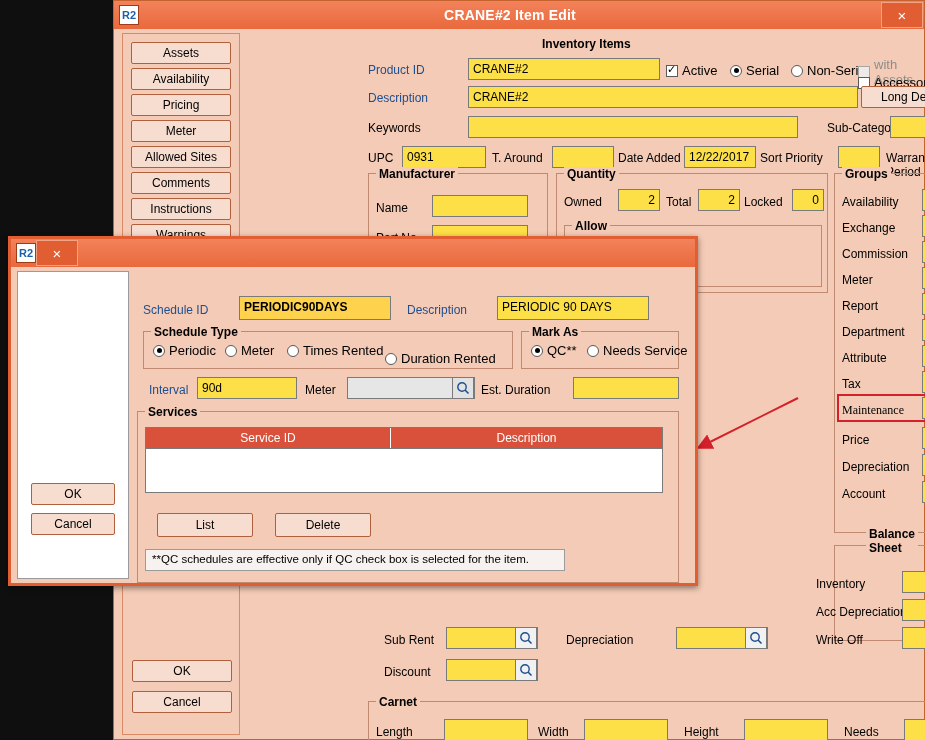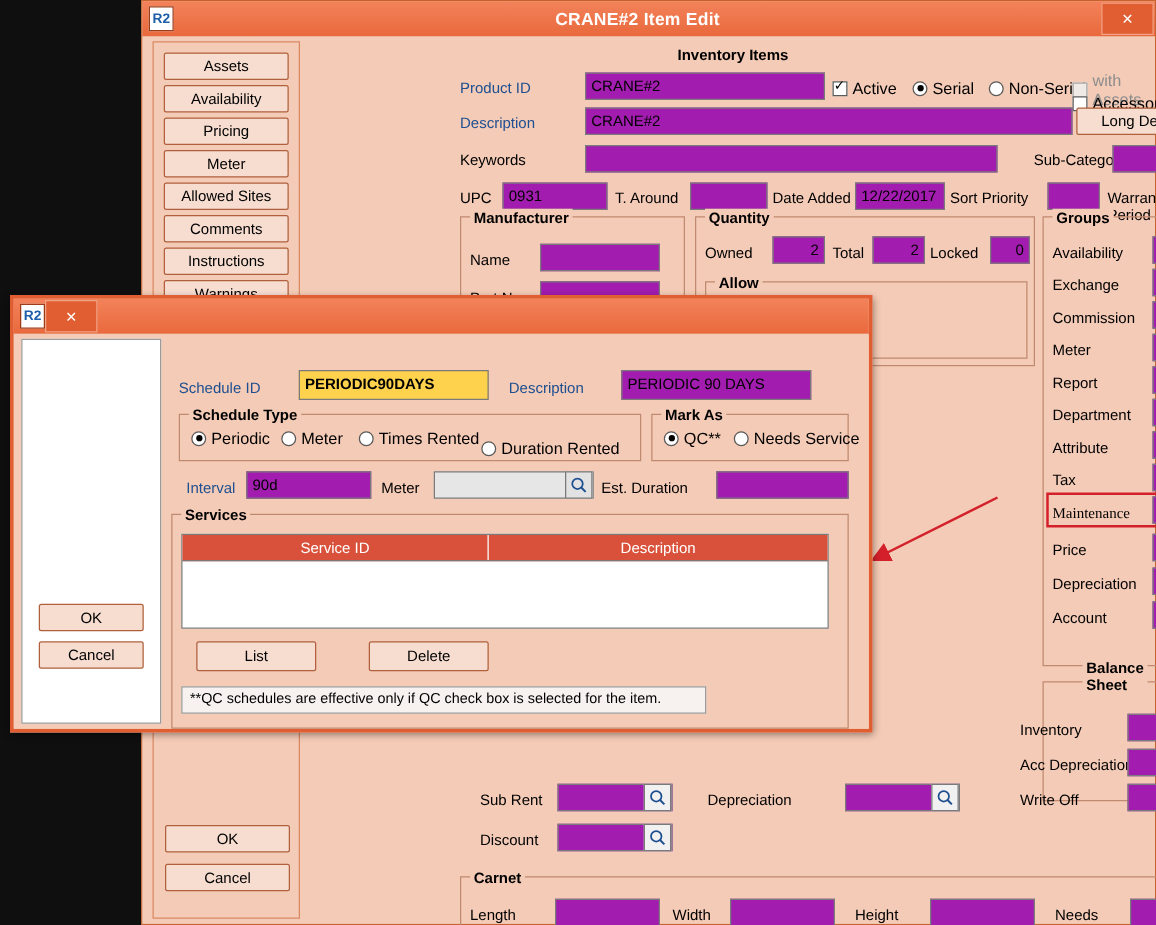--- a/index.html
+++ b/index.html
@@ -109,21 +109,21 @@
   }
   .section-title {
     position: absolute;
     font-weight: bold;
     font-size: 12px;
   }
   .lbl { position: absolute; font-size: 12px; }
   .lbl-blue { color: #1d4f91; }
   .fld {
     position: absolute;
-    background: #a21caf;
+    background: #fde047;
     border: 1px solid #7a7a7a;
     box-sizing: border-box;
     height: 22px;
     font-size: 12px;
     padding: 2px 4px;
     line-height: 17px;
     white-space: nowrap;
     overflow: hidden;
   }
   .fld.gray { background: #e6e6e6; }
@@ -233,21 +233,21 @@
     border: 1px solid #9b9b9b;
     box-sizing: border-box;
   }
   .dlg-main {
     position: absolute;
     left: 124px; top: 4px; right: 6px; bottom: 4px;
   }
   .svc-table {
     position: absolute;
     left: 10px; top: 16px;
-    width: 518px; height: 76px;
+    width: 518px; height: 66px;
     border: 1px solid #7a7a7a;
     background: #fff;
     box-sizing: border-box;
   }
   .svc-head {
     display: flex;
     height: 20px;
     background: #d9513a;
     color: #fff;
     font-size: 12px;
@@ -556,18 +556,18 @@
       <div class="group-cap" style="left:10px; top:134px;">Services</div>
 
       <div class="svc-table" style="top:156px;">
         <div class="svc-head">
           <div class="c1">Service ID</div>
           <div class="c2">Description</div>
         </div>
       </div>
 
       <div class="btn" style="left:22px; top:242px; width:96px; height:24px;">List</div>
-      <div class="btn" style="left:140px; top:242px; width:96px; height:24px;margin-left:20px;">Delete</div>
+      <div class="btn" style="left:140px; top:242px; width:96px; height:24px;">Delete</div>
 
       <div class="note" style="left:10px; top:278px; width:420px; height:22px;">**QC schedules are effective only if QC check box is selected for the item.</div>
     </div>
   </div>
 </div>
 
 </body></html>

